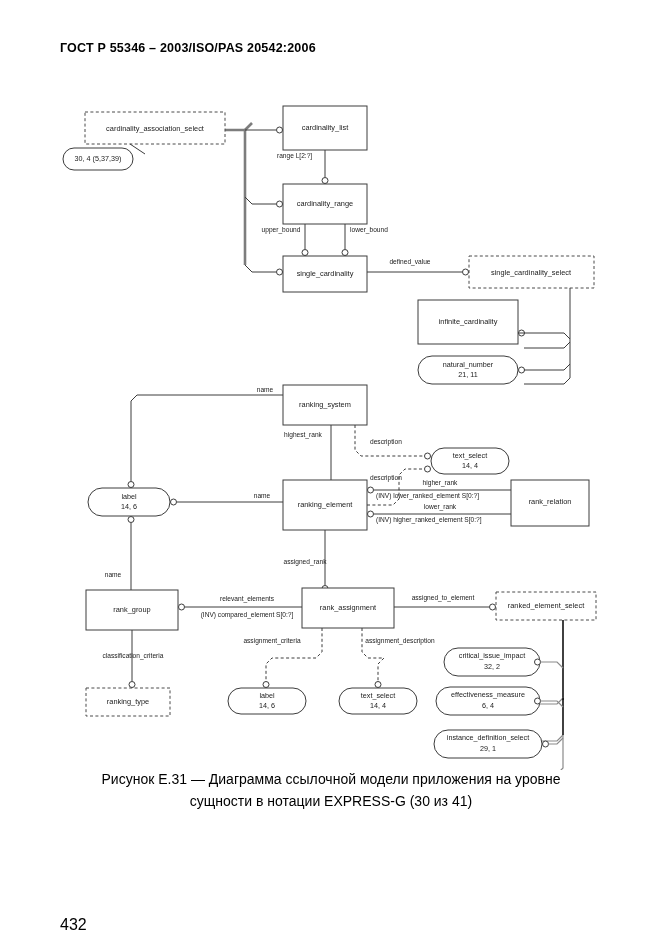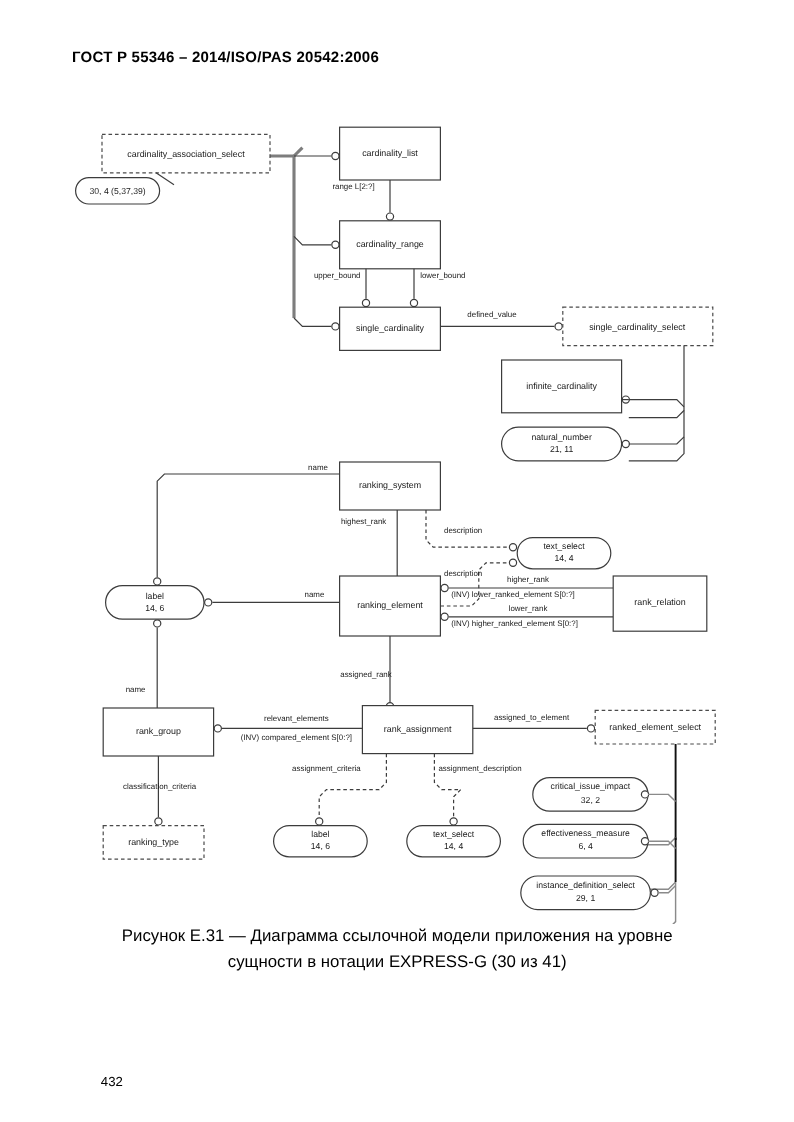--- a/index.html
+++ b/index.html
@@ -44,23 +44,22 @@
     text-align: center;
     font-size: 14px;
     line-height: 22px;
   }
   .caption .cap-line {
     display: block;
   }
   .page-number {
     position: absolute;
     left: 60px;
-    top: 896px;
-    font-size: 11px;
-    margin-left: 24px;
+    top: 916px;
+    font-size: 16px;
   }
   svg { display: block; }
   .ent-rect {
     fill: #ffffff;
     stroke: #3c3c3c;
     stroke-width: 1;
   }
   .sel-rect {
     fill: #ffffff;
     stroke: #4a4a4a;
@@ -123,21 +122,21 @@
     fill: #ffffff;
     stroke: #3c3c3c;
     stroke-width: 1;
   }
 </style>
 </head>
 <body>
 
 <div class="page">
 
-  <div class="doc-header">ГОСТ Р 55346 – 2014/ISO/PAS 20542:2006</div>
+  <div class="doc-header">ГОСТ Р 55346 – 2003/ISO/PAS 20542:2006</div>
 
   <div class="figure-area">
     <svg width="662" height="680" viewBox="0 0 662 680" xmlns="http://www.w3.org/2000/svg">
 
       <g>
         <path class="ln-thick" d="M225,40 L245,40 L245,175"></path>
         <path class="ln-thick" d="M245,40 L252,33"></path>
       </g>
 
       <path class="ln" d="M245,40 L276,40"></path>

